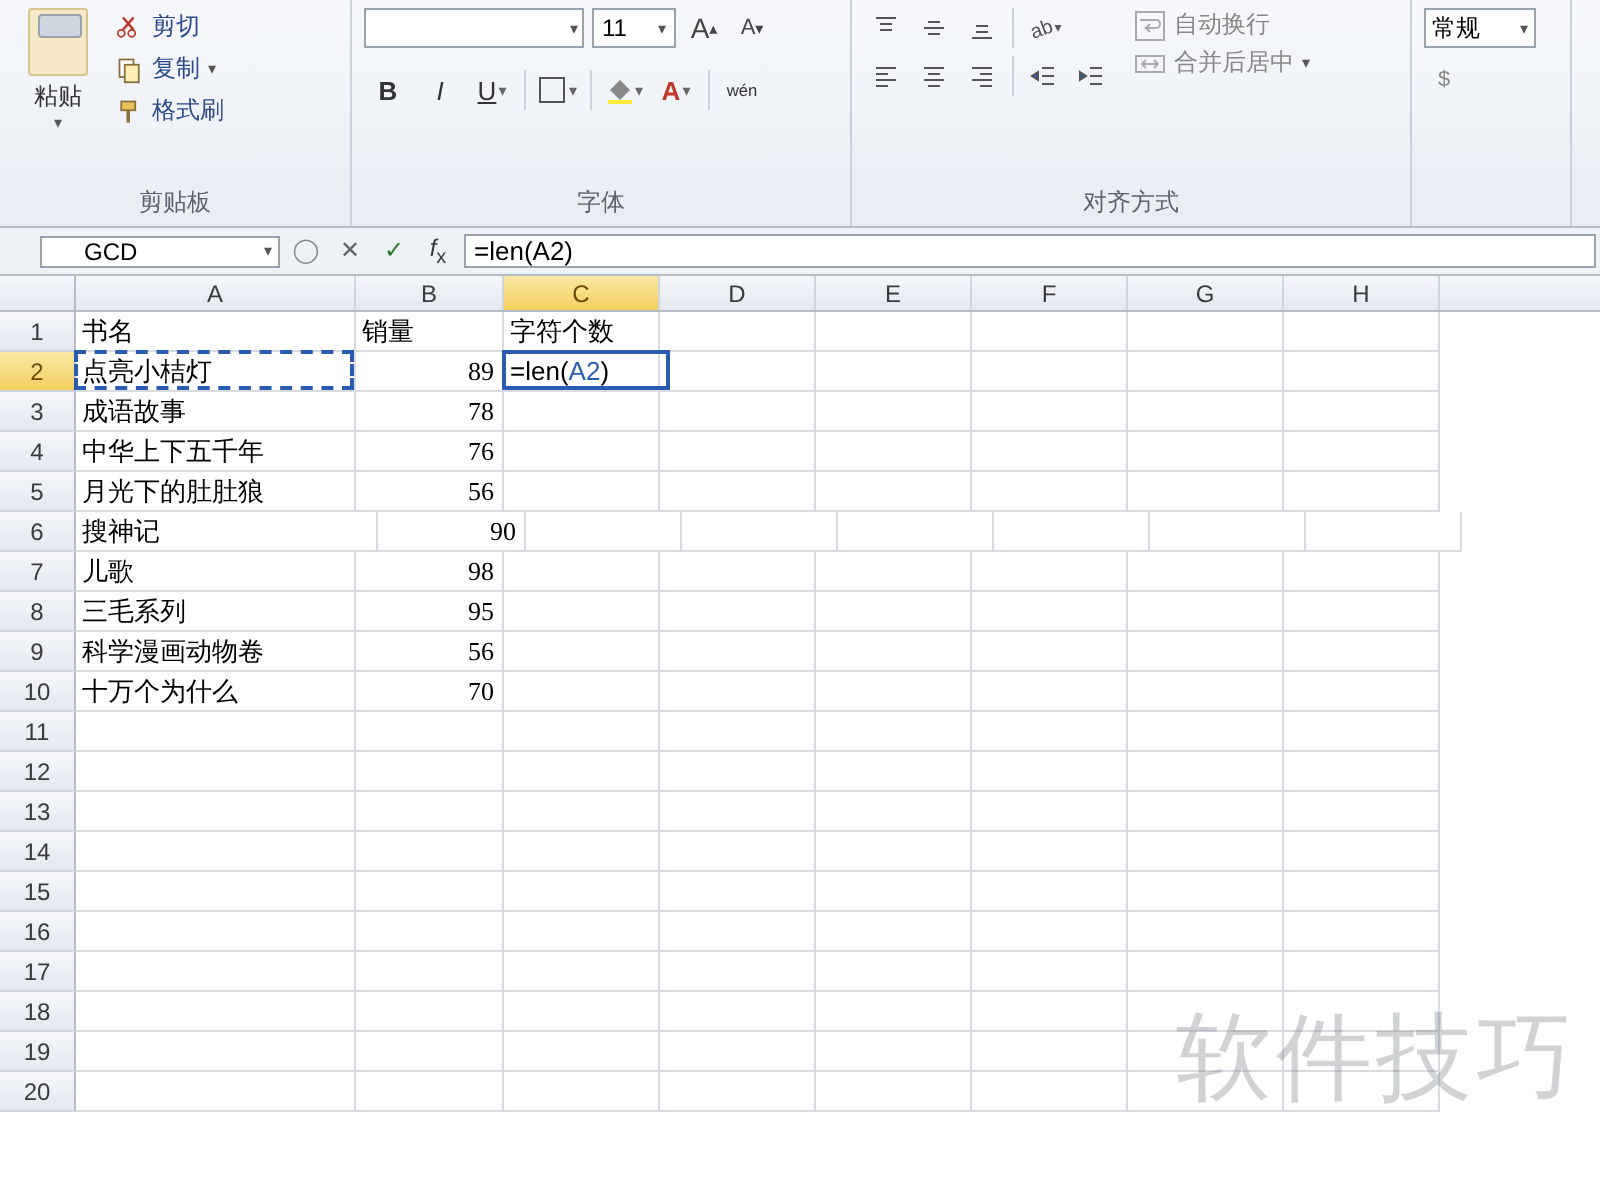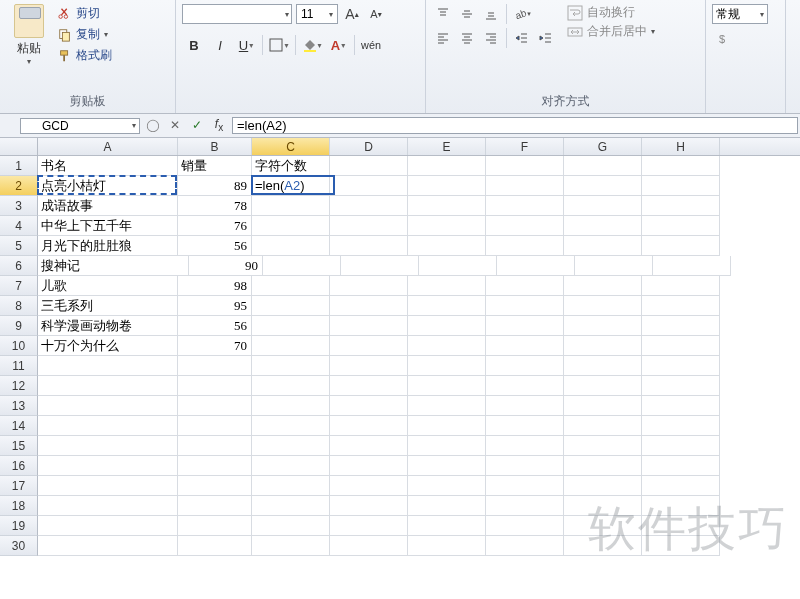--- a/index.html
+++ b/index.html
@@ -131,26 +131,27 @@
               <path d="M3 7l5-5 5 5-5 5z" fill="#888"></path>
               <rect x="2" y="12" width="12" height="2" fill="#ffeb3b"></rect>
             </svg>
             <span class="dd">▾</span>
           </div>
         <div class="fbtn">
             <span style="color:#c0392b;font-weight:bold">A</span>
             <span class="dd">▾</span>
           </div>
         <div class="sep"></div>
-        <div class="fbtn" style="font-size:13px">
+        <div class="fbtn" style="font-size:10px">
             <sup>wén</sup>
             <br>
           </div>
       </div>
     </div>
+    <div class="title">字体</div>
   </div>
 
   <div class="rgroup" style="width:280px">
     <div class="body">
       <div style="display:flex;flex-direction:column">
         <div class="align-top">
           <div class="abtn">
               <svg viewBox="0 0 14 14">
                 <g stroke="#555">
                   <line x1="2" y1="2" x2="12" y2="2"></line>
@@ -512,21 +513,21 @@
         <div class="cell colA" style="width: 140px;"></div>
         <div class="cell colB" style="width: 74px;"></div>
         <div class="cell colC" style="width: 78px;"></div>
         <div class="cell colD" style="width: 78px;"></div>
         <div class="cell colE" style="width: 78px;"></div>
         <div class="cell colF" style="width: 78px;"></div>
         <div class="cell colG" style="width: 78px;"></div>
         <div class="cell colH" style="width: 78px;"></div>
       </div>
       <div class="row">
-        <div class="rh">30</div>
+        <div class="rh">20</div>
         <div class="cell colA" style="width: 140px;"></div>
         <div class="cell colB" style="width: 74px;"></div>
         <div class="cell colC" style="width: 78px;"></div>
         <div class="cell colD" style="width: 78px;"></div>
         <div class="cell colE" style="width: 78px;"></div>
         <div class="cell colF" style="width: 78px;"></div>
         <div class="cell colG" style="width: 78px;"></div>
         <div class="cell colH" style="width: 78px;"></div>
       </div>
     </div>

